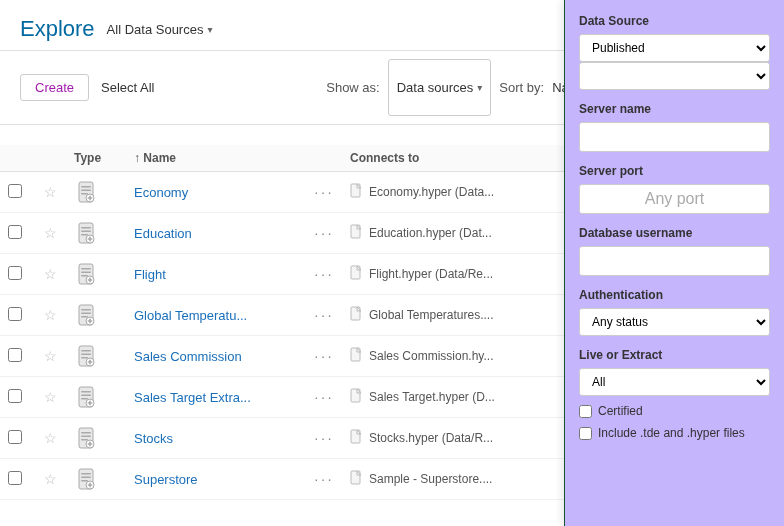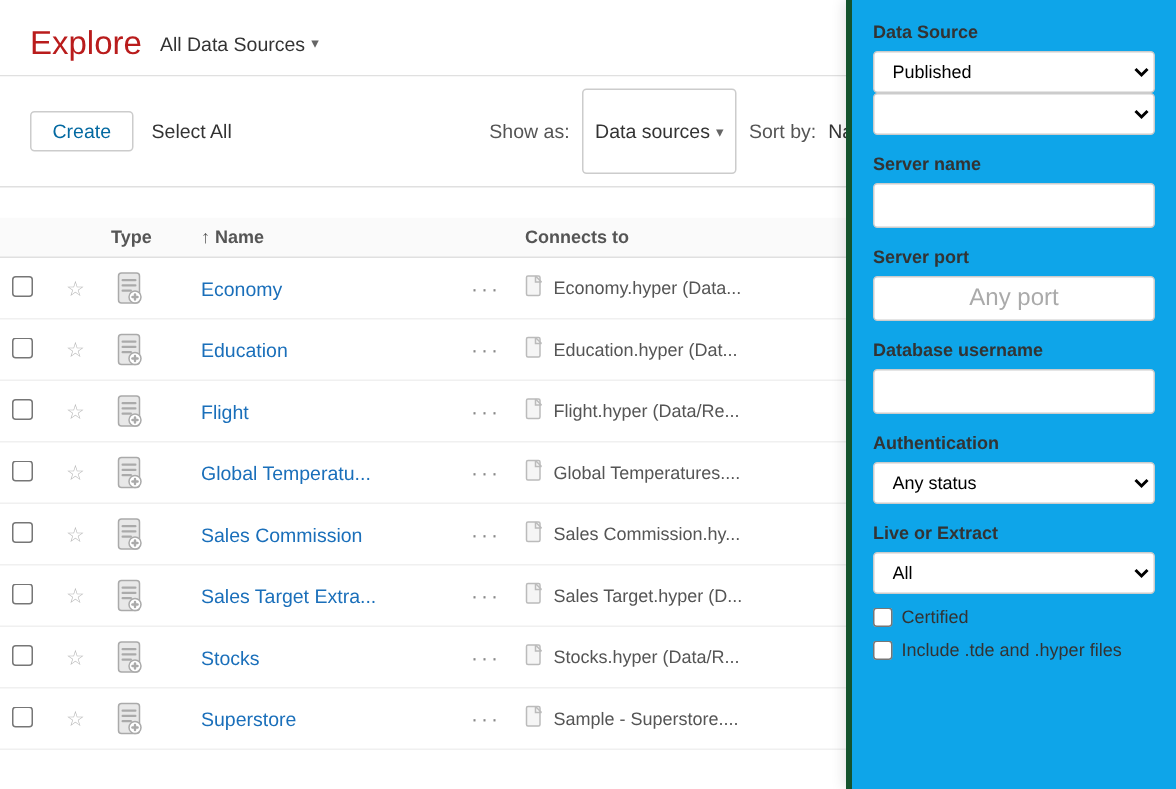--- a/index.html
+++ b/index.html
@@ -20,21 +20,21 @@
     .header {
       display: flex;
       align-items: center;
       padding: 16px 20px 8px 20px;
       background: #fff;
       border-bottom: 1px solid #e0e0e0;
     }
     .header-title {
       font-size: 22px;
       font-weight: 400;
-      color: #b91c1c;
+      color: #0369a1;
       margin-right: 12px;
     }
     .datasource-dropdown {
       display: flex;
       align-items: center;
       font-size: 13px;
       color: #333;
       cursor: pointer;
       border: none;
       background: none;
@@ -53,21 +53,21 @@
       border-bottom: 1px solid #e0e0e0;
       gap: 12px;
     }
     .btn-create {
       border: 1px solid #ccc;
       background: #fff;
       padding: 5px 14px;
       border-radius: 3px;
       cursor: pointer;
       font-size: 13px;
-      color: #0369a1;
+      color: #a21caf;
     }
     .select-all-btn {
       background: none;
       border: none;
       cursor: pointer;
       font-size: 13px;
       color: #333;
     }
     .toolbar-right {
       margin-left: auto;
@@ -210,22 +210,22 @@
       font-size: 13px;
       color: #777;
     }
     
     .filter-panel {
       position: absolute;
       right: 0;
       top: 0;
       width: 220px;
       height: 100%;
-      background: #0ea5e9;
-      border-left: 4px solid #14532d;
+      background: #c4b5fd;
+      border-left: 1px solid #14532d;
       box-shadow: -2px 0 8px rgba(0,0,0,0.1);
       padding: 14px 14px;
       z-index: 10;
       overflow-y: auto;
     }
     .filter-section-label {
       font-size: 12px;
       font-weight: 600;
       color: #333;
       margin-bottom: 6px;

